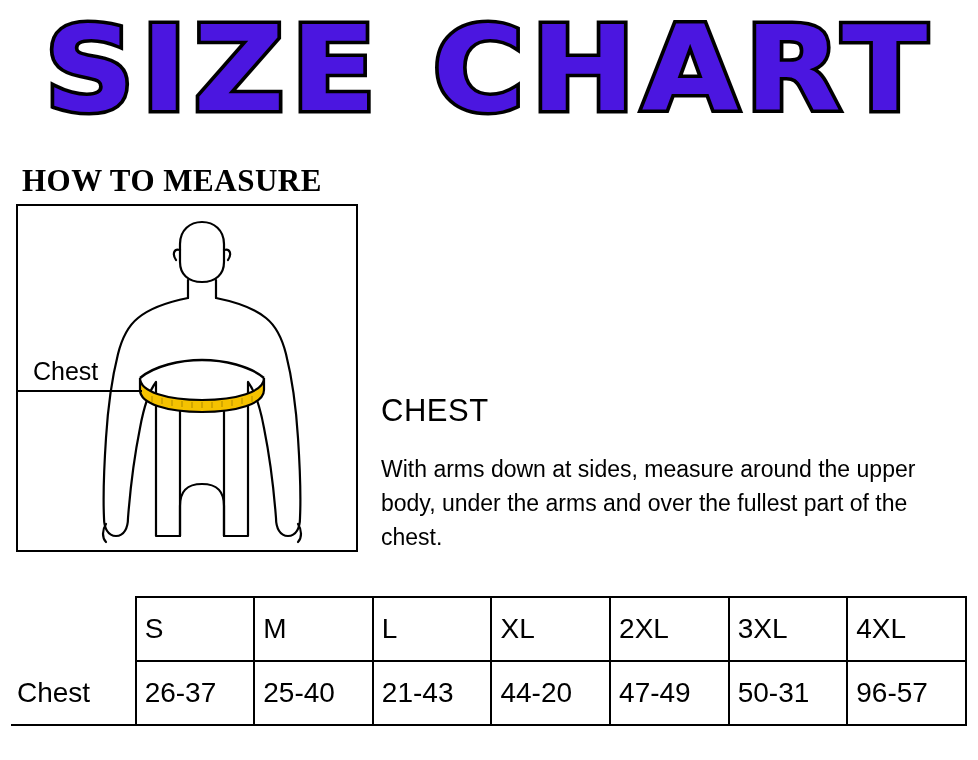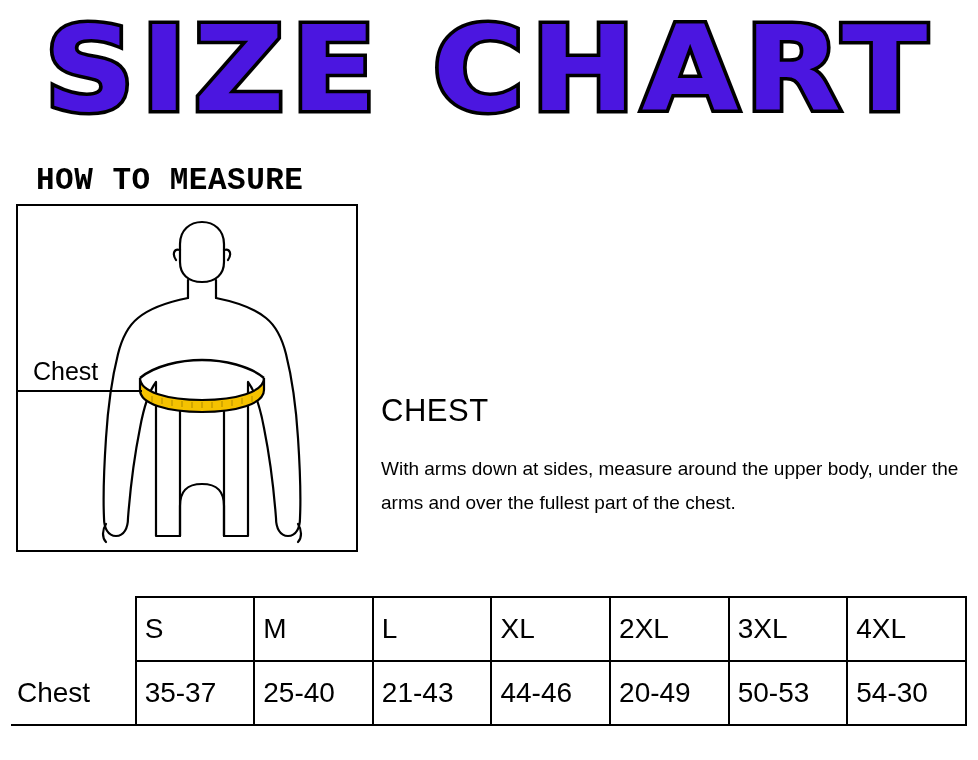--- a/index.html
+++ b/index.html
@@ -36,26 +36,26 @@
     paint-order: stroke fill;
     text-transform: uppercase;
     white-space: nowrap;
     transform: scaleX(1.06);
     transform-origin: center center;
   }
 
   
   .howto {
     position: absolute;
-    left: 36px;
+    left: 22px;
     top: 163px;
     font-size: 31px;
     font-weight: bold;
     letter-spacing: 0.5px;
-    font-family: Liberation Mono, monospace;
+    font-family: Liberation Serif, serif;
   }
 
   
   .figure-box {
     position: absolute;
     left: 16px;
     top: 204px;
     width: 342px;
     height: 348px;
     border: 2px solid #000000;
@@ -81,21 +81,21 @@
     left: 381px;
     top: 393px;
     font-size: 31px;
     letter-spacing: 0.5px;
   }
   .desc-body {
     position: absolute;
     left: 381px;
     top: 452px;
     width: 588px;
-    font-size: 19px;
+    font-size: 23px;
     line-height: 34px;
   }
 
   
   .table-wrap {
     position: absolute;
     left: 11px;
     top: 596px;
     width: 956px;
   }
@@ -221,23 +221,23 @@
         <td>S</td>
         <td>M</td>
         <td>L</td>
         <td>XL</td>
         <td>2XL</td>
         <td>3XL</td>
         <td>4XL</td>
       </tr>
       <tr>
         <td class="rowhead">Chest</td>
-        <td>35-37</td>
+        <td>26-37</td>
         <td>25-40</td>
         <td>21-43</td>
-        <td>44-46</td>
-        <td>20-49</td>
-        <td>50-53</td>
-        <td>54-30</td>
+        <td>44-20</td>
+        <td>47-49</td>
+        <td>50-31</td>
+        <td>96-57</td>
       </tr>
     </tbody>
   </table>
 </div>
 
 </body></html>

